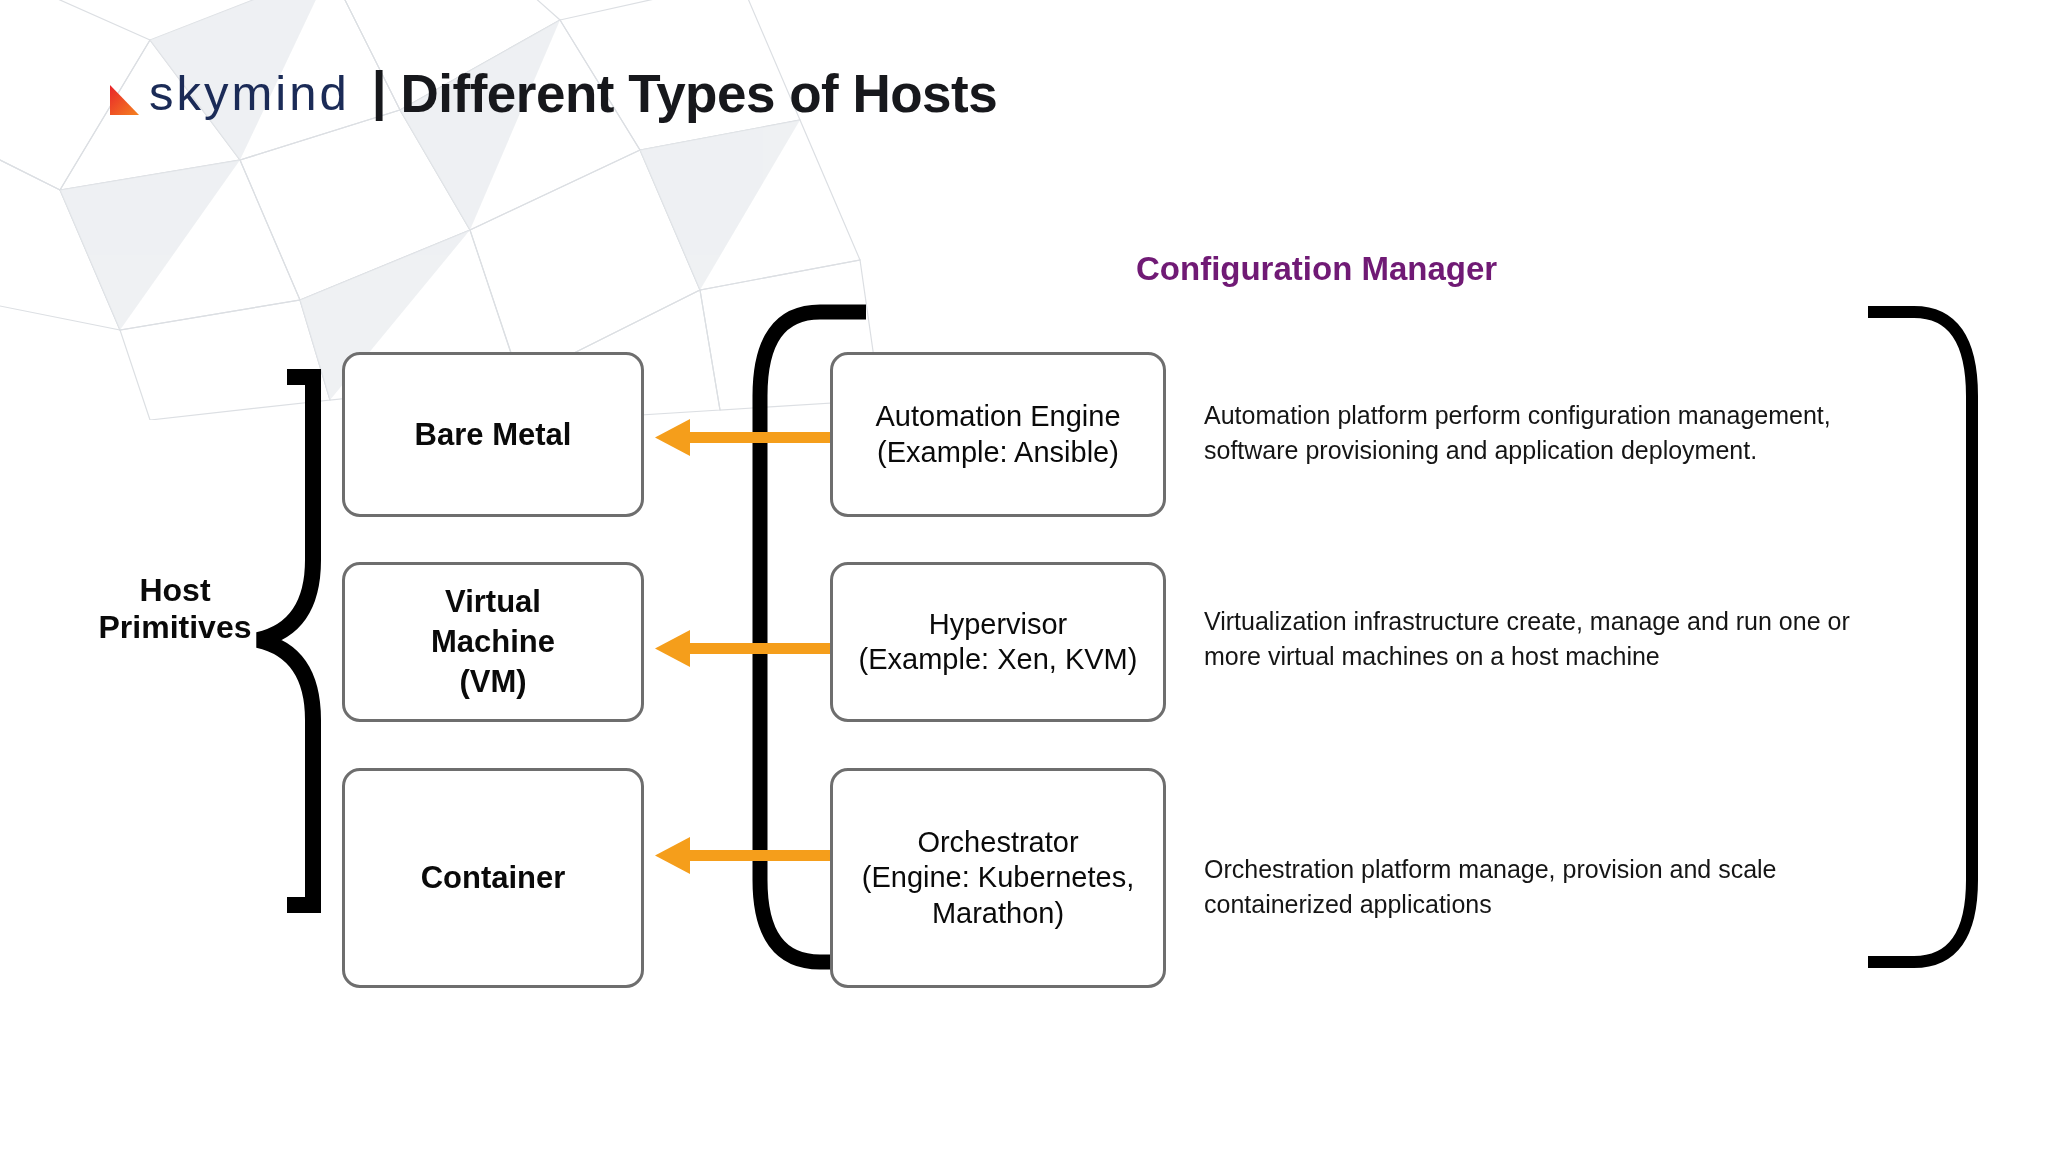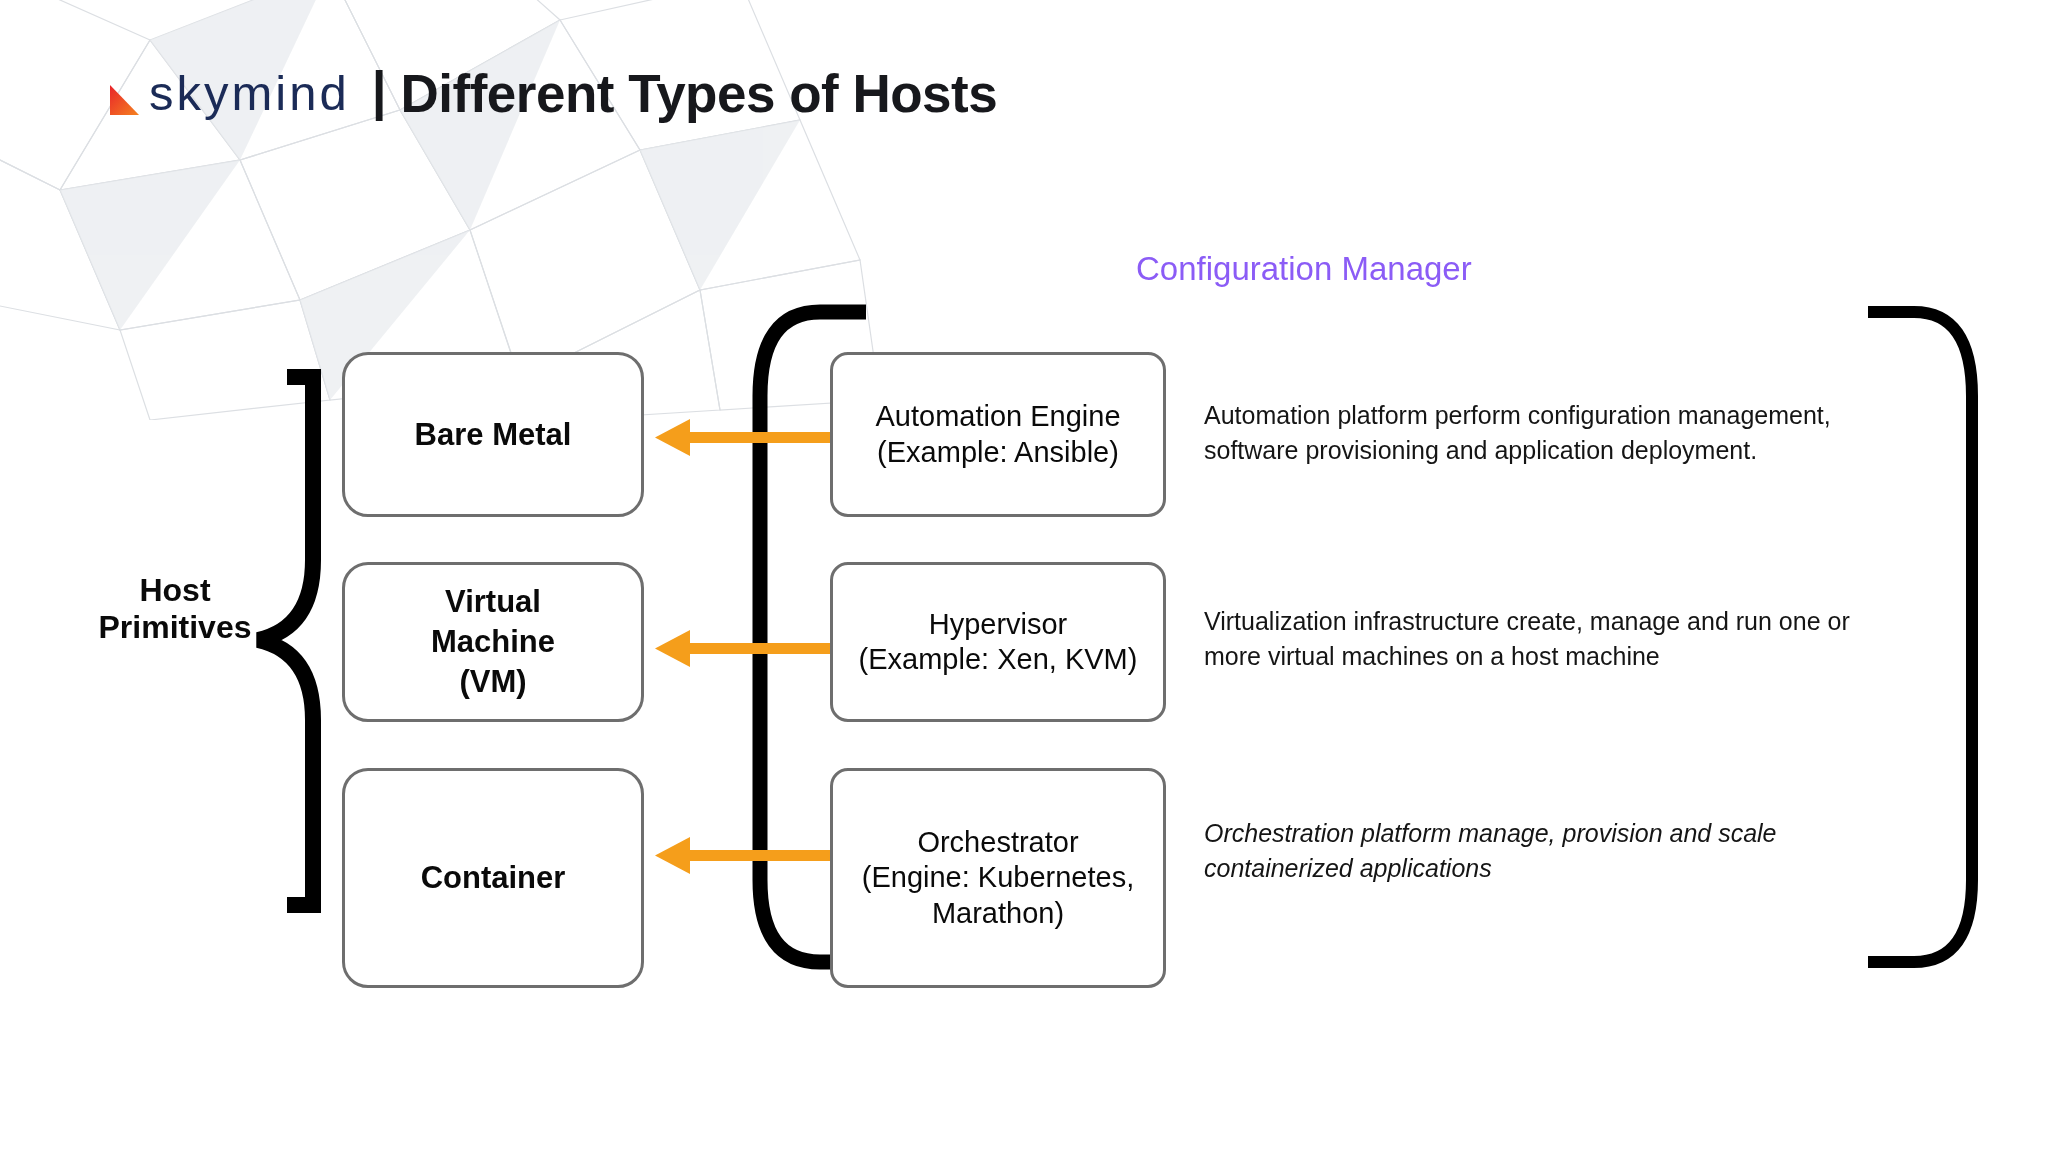--- a/index.html
+++ b/index.html
@@ -69,22 +69,22 @@
     white-space: nowrap;
     letter-spacing: -0.5px;
   }
 
   
   #cfg-heading {
     position: absolute;
     left: 1136px;
     top: 250px;
     font-size: 33px;
-    font-weight: 400;
-    color: #8b5cf6;
+    font-weight: 700;
+    color: #701a75;
     white-space: nowrap;
   }
   #host-label {
     position: absolute;
     left: 60px;
     top: 572px;
     width: 230px;
     text-align: center;
     font-size: 32px;
     font-weight: 700;
@@ -105,21 +105,20 @@
     justify-content: center;
     text-align: center;
     color: #0a0a0a;
   }
   .prim-box {
     left: 342px;
     width: 302px;
     font-size: 31px;
     font-weight: 700;
     line-height: 1.28;
-    border-radius: 26px;
   }
   .tool-box {
     left: 830px;
     width: 336px;
     font-size: 29px;
     font-weight: 400;
     line-height: 1.22;
   }
   .row1 { top: 352px; height: 165px; }
   .row2 { top: 562px; height: 160px; }
@@ -132,21 +131,21 @@
     position: absolute;
     left: 1204px;
     width: 690px;
     font-size: 25px;
     line-height: 1.38;
     color: #151515;
     font-weight: 400;
   }
   #desc1 { top: 398px; }
   #desc2 { top: 604px; }
-  #desc3 { top: 816px; font-style: italic; }
+  #desc3 { top: 852px; }
 
   
   .overlay {
     position: absolute;
     left: 0; top: 0;
     width: 2048px;
     height: 1152px;
     pointer-events: none;
   }
 </style>

